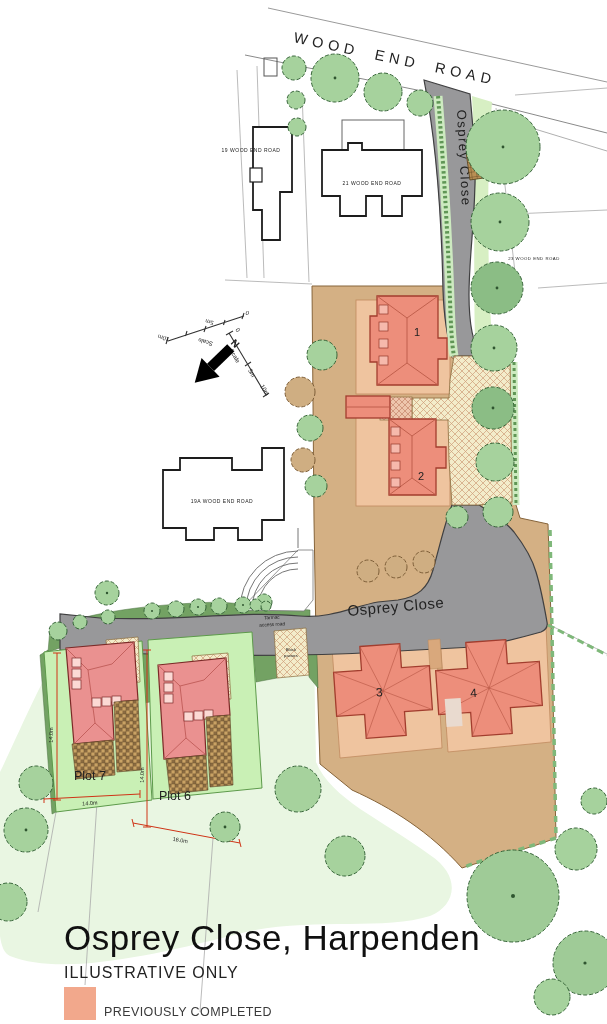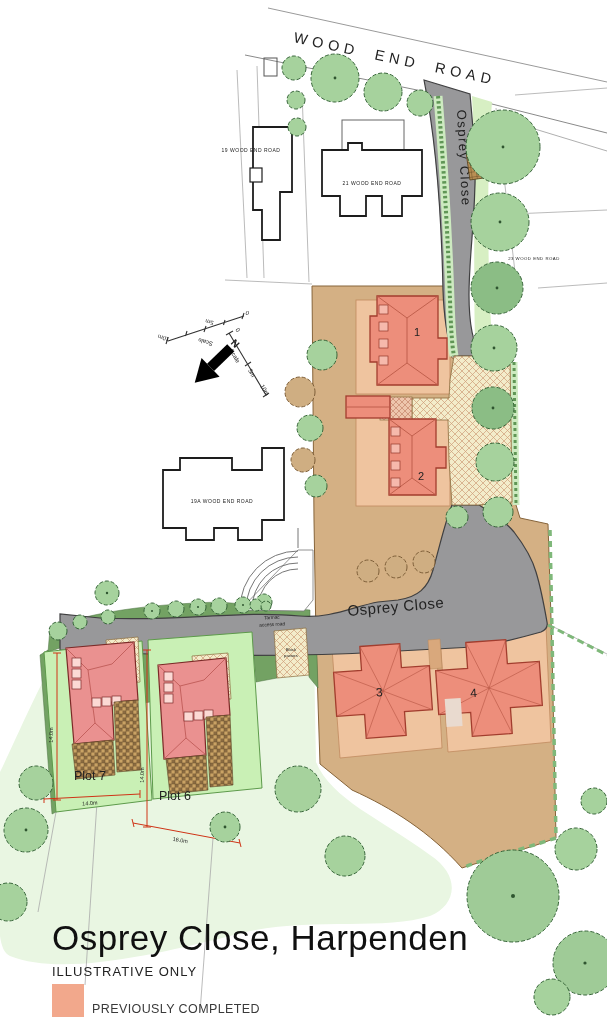--- a/index.html
+++ b/index.html
@@ -1,21 +1,21 @@
 <!DOCTYPE html>
 <html><head>
 <meta charset="utf-8">
 <style>
   html,body{margin:0;padding:0;background:#fff;}
   .canvas{position:relative;width:607px;height:1024px;background:#fff;overflow:hidden;
           font-family:"Liberation Sans",sans-serif;}
   .canvas svg{position:absolute;left:0;top:0;font-family:"Liberation Sans",sans-serif;}
-  .titleblock{position:absolute;left:52px;top:918px;width:520px;}
+  .titleblock{position:absolute;left:64px;top:918px;width:520px;}
   .title{font-size:35px;color:#101010;letter-spacing:.5px;}
-  .subtitle{font-size:13px;color:#222;letter-spacing:1px;margin-top:6px;}
+  .subtitle{font-size:16px;color:#222;letter-spacing:1px;margin-top:6px;}
   .legendrow{display:flex;align-items:flex-end;margin-top:5px;}
   .swatch{width:32px;height:33px;background:#f2a88c;margin-right:8px;flex:0 0 auto;}
   .legendtext{font-size:12.5px;color:#3a3a3a;line-height:1.3;letter-spacing:.4px;padding-top:1px;}
   text{fill:#222;}
 </style>
 </head>
 <body>
 
 <div class="canvas">
 <svg width="607" height="1024" viewBox="0 0 607 1024">

